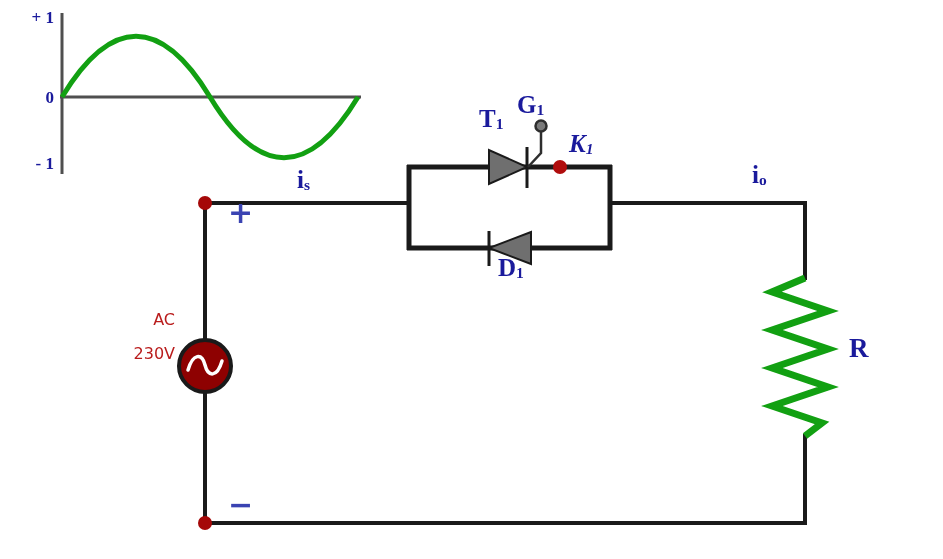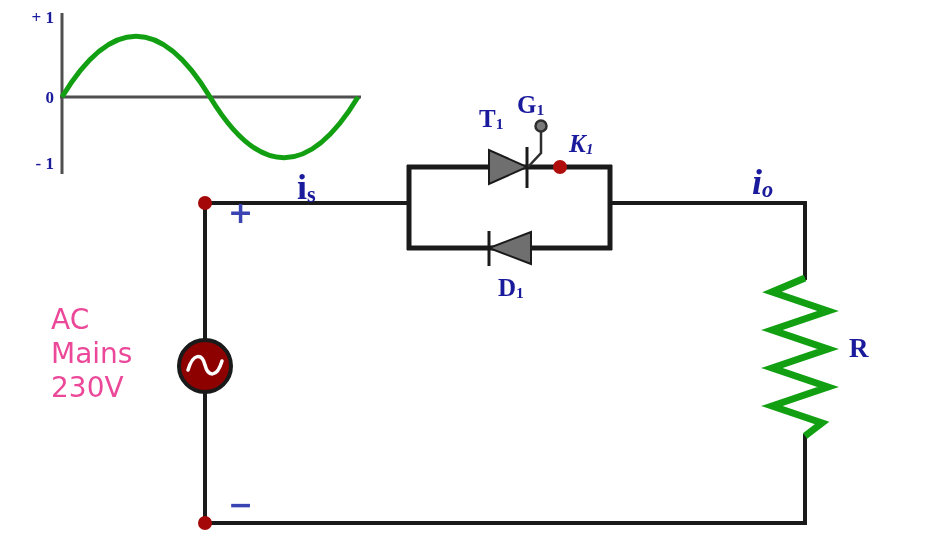--- a/index.html
+++ b/index.html
@@ -5,26 +5,26 @@
   html,body{margin:0;padding:0;background:#ffffff;}
   #stage{
     position:relative;width:943px;height:559px;background:#ffffff;
     font-family:"Liberation Serif", serif;overflow:hidden;
   }
   #circuit-svg{position:absolute;left:0;top:0;}
   .lbl{position:absolute;white-space:nowrap;}
   .navy{color:#1a1a9c;font-weight:bold;font-family:"Liberation Serif", serif;}
   .tick{font-size:17px;text-align:right;width:40px;}
   .dev{font-size:25px;}
-  .cur{font-size:36px;}
+  .cur{font-size:25px;}
   .sub{font-size:0.62em;vertical-align:-0.12em;letter-spacing:0;}
   .polarity{color:#3a43b2;font-family:"DejaVu Sans", sans-serif;font-size:30px;font-weight:bold;}
   .src-text{
-    color:#ec4899;font-family:"DejaVu Sans", sans-serif;font-size:28px;
-    line-height:34px;text-align:left;width:124px;
+    color:#b91c1c;font-family:"DejaVu Sans", sans-serif;font-size:16px;
+    line-height:34px;text-align:right;width:124px;
   }
 </style>
 </head>
 <body>
 
 <div id="stage">
 
   <svg id="circuit-svg" width="943" height="559" viewBox="0 0 943 559">
 
     <line x1="62" y1="13" x2="62" y2="174" stroke-width="3" stroke="#4f4f4f"></line>
@@ -59,34 +59,33 @@
     <circle cx="205" cy="203" r="7" fill="#a50808"></circle>
     <circle cx="205" cy="523" r="7" fill="#a50808"></circle>
   </svg>
 
   <div class="lbl navy tick" style="left:14px;top:8px;">+ 1</div>
   <div class="lbl navy tick" style="left:14px;top:88px;">0</div>
   <div class="lbl navy tick" style="left:14px;top:154px;">- 1</div>
 
   <div class="lbl navy cur" style="left:297px;top:166px;"><span>i</span><span class="sub">s</span></div>
 
-  <div class="lbl navy cur" style="left:752px;top:161px;font-style:italic;"><span>i</span><span class="sub">o</span></div>
+  <div class="lbl navy cur" style="left:752px;top:161px;"><span>i</span><span class="sub">o</span></div>
 
   <div class="lbl polarity" style="left:228px;top:195px;">+</div>
   <div class="lbl polarity" style="left:228px;top:487px;">−</div>
 
   <div class="lbl navy dev" style="left:479px;top:105px;"><span>T</span><span class="sub">1</span></div>
 
   <div class="lbl navy dev" style="left:517px;top:91px;"><span>G</span><span class="sub">1</span></div>
 
   <div class="lbl navy dev" style="left:569px;top:130px;font-style:italic;"><span>K</span><span class="sub">1</span></div>
 
-  <div class="lbl navy dev" style="left:498px;top:274px;"><span>D</span><span class="sub">1</span></div>
+  <div class="lbl navy dev" style="left:498px;top:254px;"><span>D</span><span class="sub">1</span></div>
 
   <div class="lbl navy dev" style="left:849px;top:333px;font-size:27px;">R</div>
 
   <div class="lbl src-text" style="left:51px;top:303px;">
     <div>AC</div>
-    <div>Mains</div>
     <div>230V</div>
   </div>
 
 </div>
 
 </body></html>

